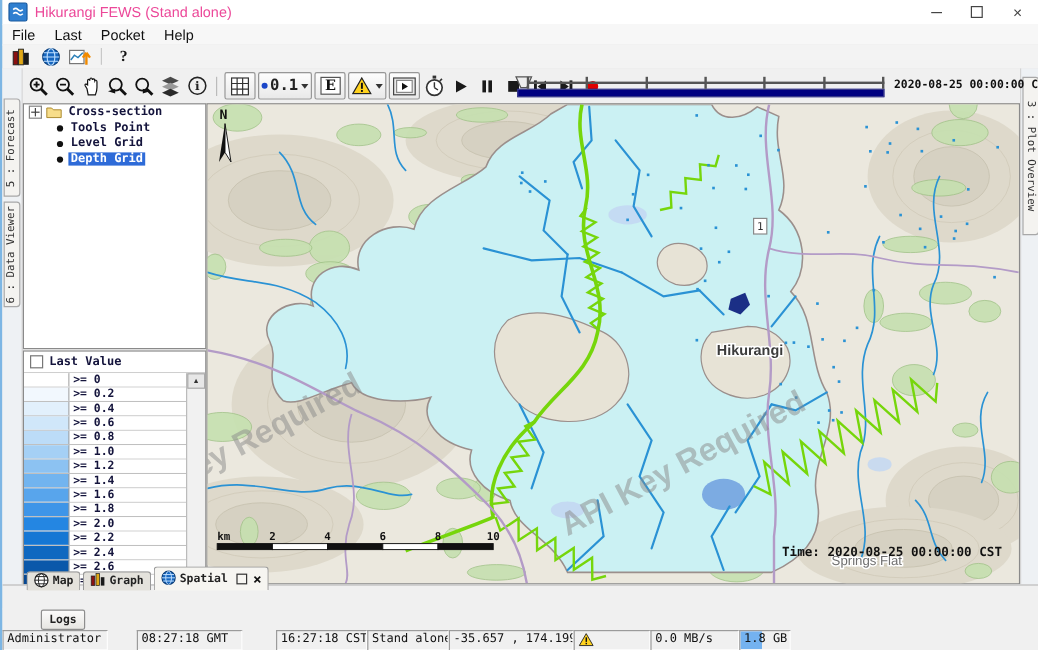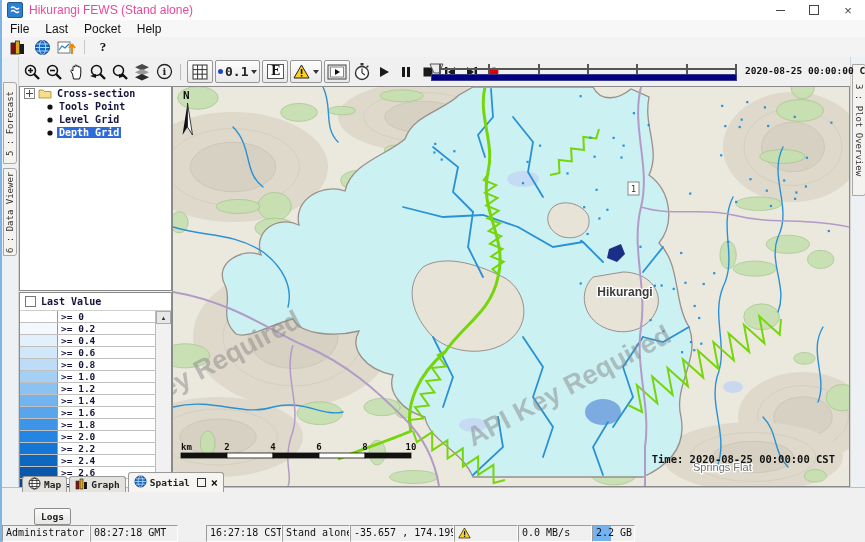--- a/index.html
+++ b/index.html
@@ -694,24 +694,24 @@
         <span class="closeglyph">×</span>
       </div>
     </div>
 </div>
 <div class="logsrow">
   <div class="logsbtn">Logs</div>
 </div>
 
 <div class="statusbar" id="statusbar">
     <div class="scell" style="width: 88px;"><span>Administrator</span></div>
-    <div class="scell" style="width: 88px;"><span>08:27:18 GMT</span></div>
+    <div class="scell" style="width: 88px; margin-left: 24px;"><span>08:27:18 GMT</span></div>
     <div class="scell" style="width: 76px; margin-left: 28px;"><span>16:27:18 CST</span></div>
     <div class="scell" style="width: 68px;"><span>Stand alone</span></div>
     <div class="scell" style="width: 104px;"><span>-35.657 , 174.199</span></div>
     <div class="scell" style="width: 64px;"><span><svg width="13" height="12" viewBox="0 0 17 15">
           <path d="M8.5,1 L16,14 H1 Z" fill="#ffd21e" stroke="#222"></path>
           <rect x="7.8" y="5" width="1.6" height="5" fill="#111"></rect>
           <rect x="7.8" y="11" width="1.6" height="1.6" fill="#111"></rect>
         </svg></span></div>
     <div class="scell" style="width: 74px;"><span>0.0 MB/s</span></div>
-    <div class="scell" style="width: 43px;"><div class="fill" style="width: 45%; background: rgb(116, 178, 240);"></div><span>2.2 GB</span></div>
+    <div class="scell" style="width: 43px;"><div class="fill" style="width: 45%; background: rgb(116, 178, 240);"></div><span>1.8 GB</span></div>
   </div>
 
 </body></html>

